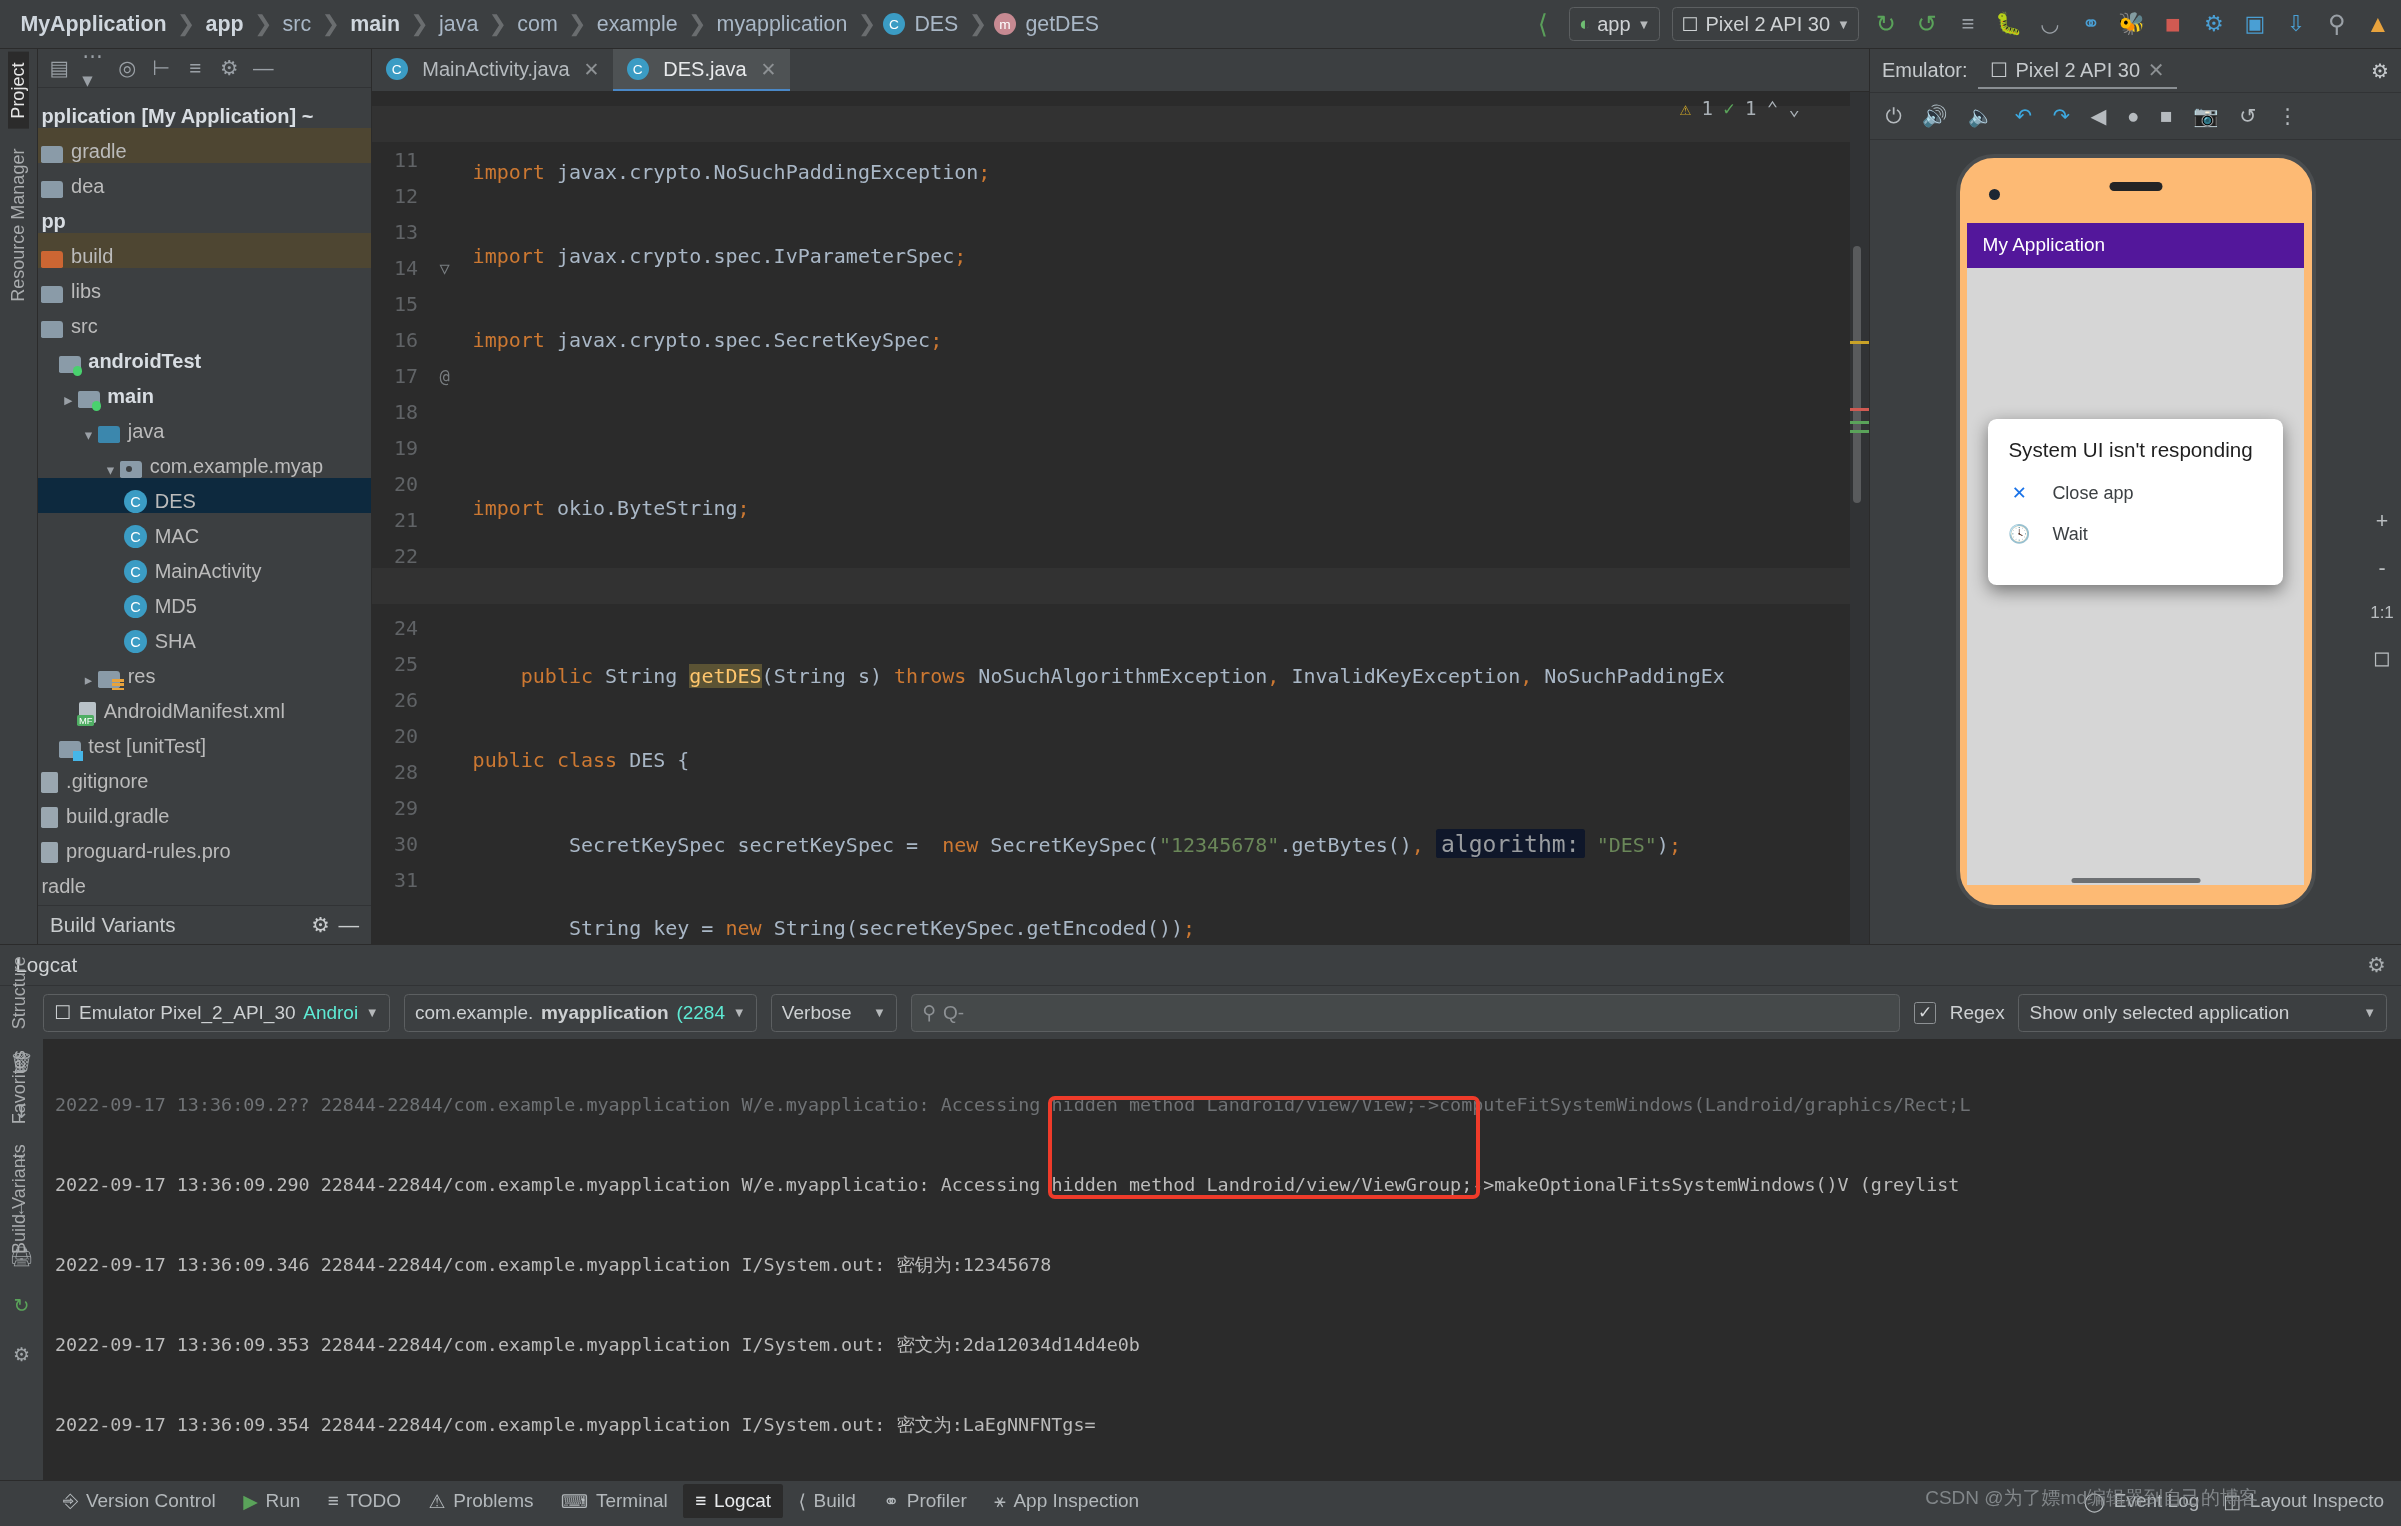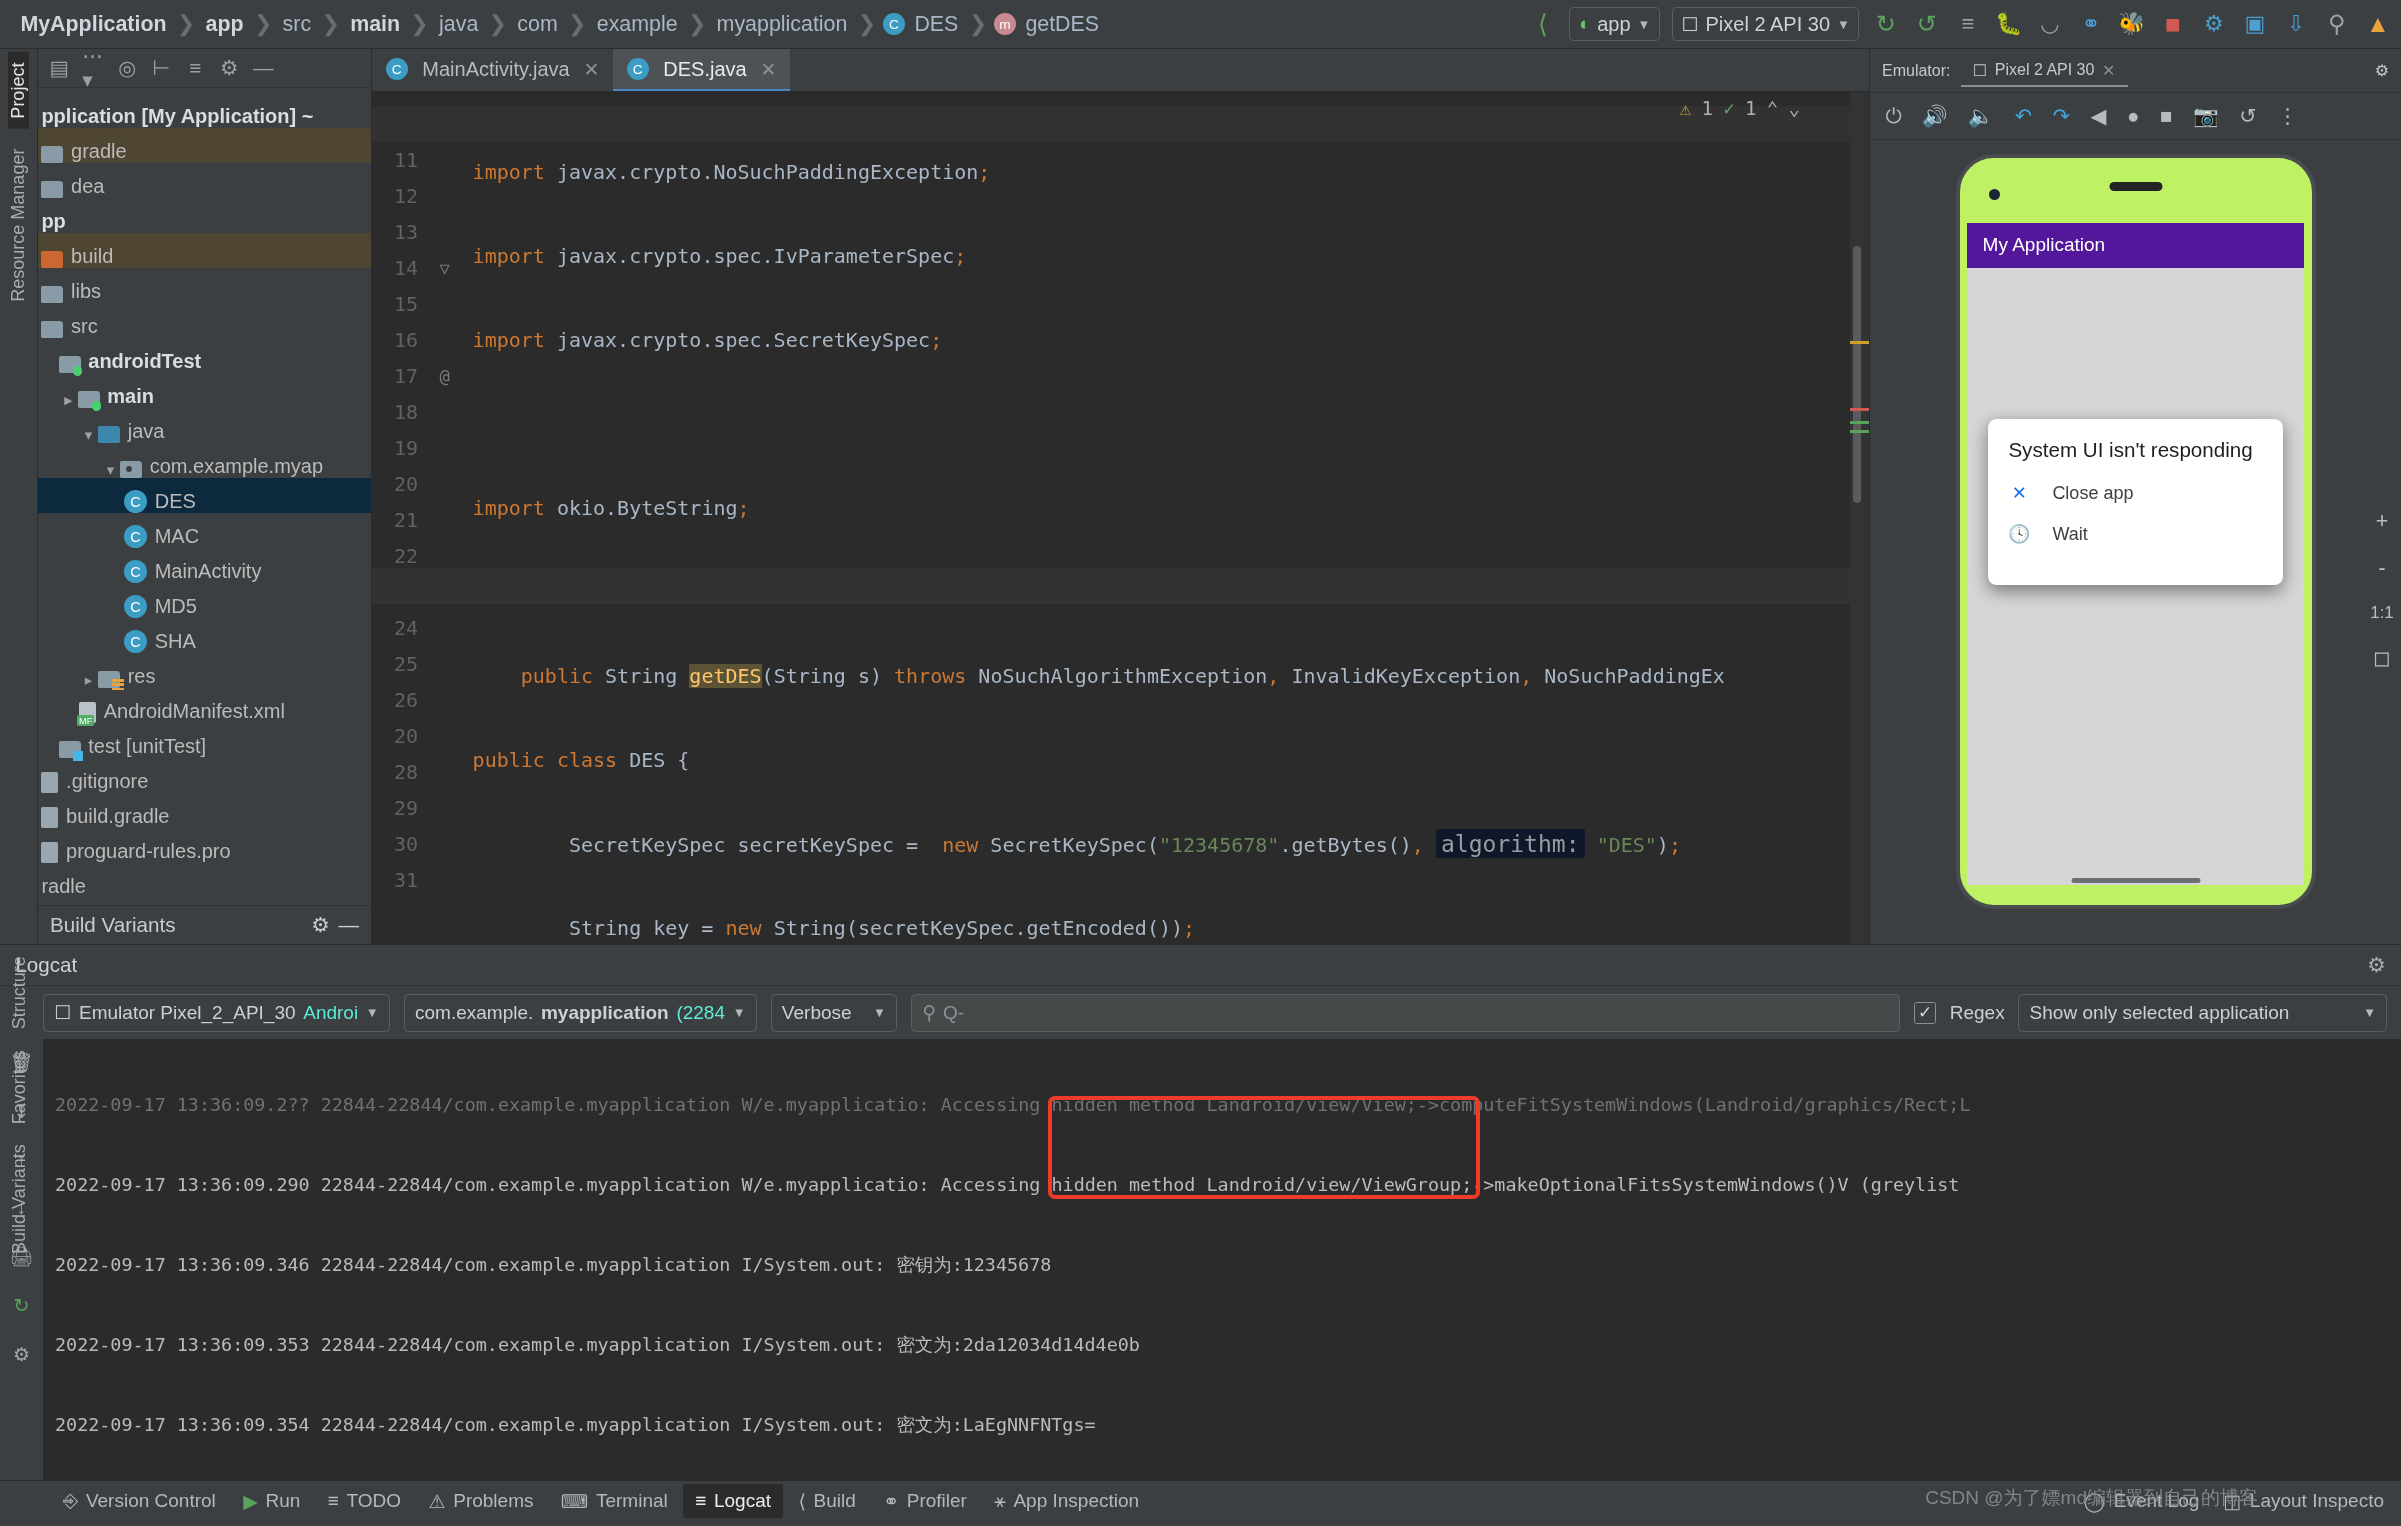--- a/index.html
+++ b/index.html
@@ -98,28 +98,28 @@
   .linehl{position:absolute;left:0;right:0;height:36px;background:#323232;}
   .inspect{position:absolute;top:5.1px;right:69px;display:flex;align-items:center;
            gap:10.3px;font-size:19px;color:#a9b0b6;}
   .dot-warn{color:#c9a227;} .dot-ok{color:#5aa35a;}
   .scrollmark{position:absolute;right:0;top:0;width:19px;height:100%;background:#313335;}
 
   
   .emu{width:532px;background:#3c3f41;border-left:0.9px solid #2b2b2b;
        display:flex;flex-direction:column;}
   .emuhead{height:43px;display:flex;align-items:center;gap:10.3px;padding:0 12px;
-           font-size:16px;color:#c6cacd;}
+           font-size:20px;color:#c6cacd;}
   .emutab{display:flex;align-items:center;gap:7.7px;border-bottom:2.6px solid #8a8f93;
           padding:6.9px 12px 5.1px;}
   .emubar{height:48px;display:flex;align-items:center;gap:20.6px;padding:0 15.4px;
           color:#b6bbbf;border-top:0.9px solid #313335;border-bottom:0.9px solid #313335;}
   .emustage{flex:1;position:relative;background:#3c3f41;display:flex;
             justify-content:center;padding-top:13.7px;}
-  .phone{width:360px;height:755px;background:#bef264;border-radius:38px;
+  .phone{width:360px;height:755px;background:#fdba74;border-radius:38px;
          border:4.3px solid #4a4d4f;position:relative;overflow:hidden;}
   .pscreen{position:absolute;left:7.7px;right:7.7px;top:65px;bottom:65px;background:#e9e9e9;}
   .appbar{height:45px;background:#53179b;color:#fff;display:flex;align-items:center;
           padding-left:15.4px;font-size:19px;font-family:"Liberation Sans",sans-serif;}
   .appbody{background:#d6d6d6;height:100%;}
   .dialog{position:absolute;left:20.6px;right:20.6px;top:196px;background:#fff;
           border-radius:8.6px;padding:19px 20.6px 20.6px;box-shadow:0 5.1px 17px rgba(0,0,0,.45);
           font-family:"Liberation Sans",sans-serif;}
   .dtitle{color:#1f1f1f;font-size:20.6px;margin-bottom:20.6px;}
   .drow{display:flex;align-items:center;gap:22px;margin-bottom:19px;color:#3c4043;font-size:18px;}

